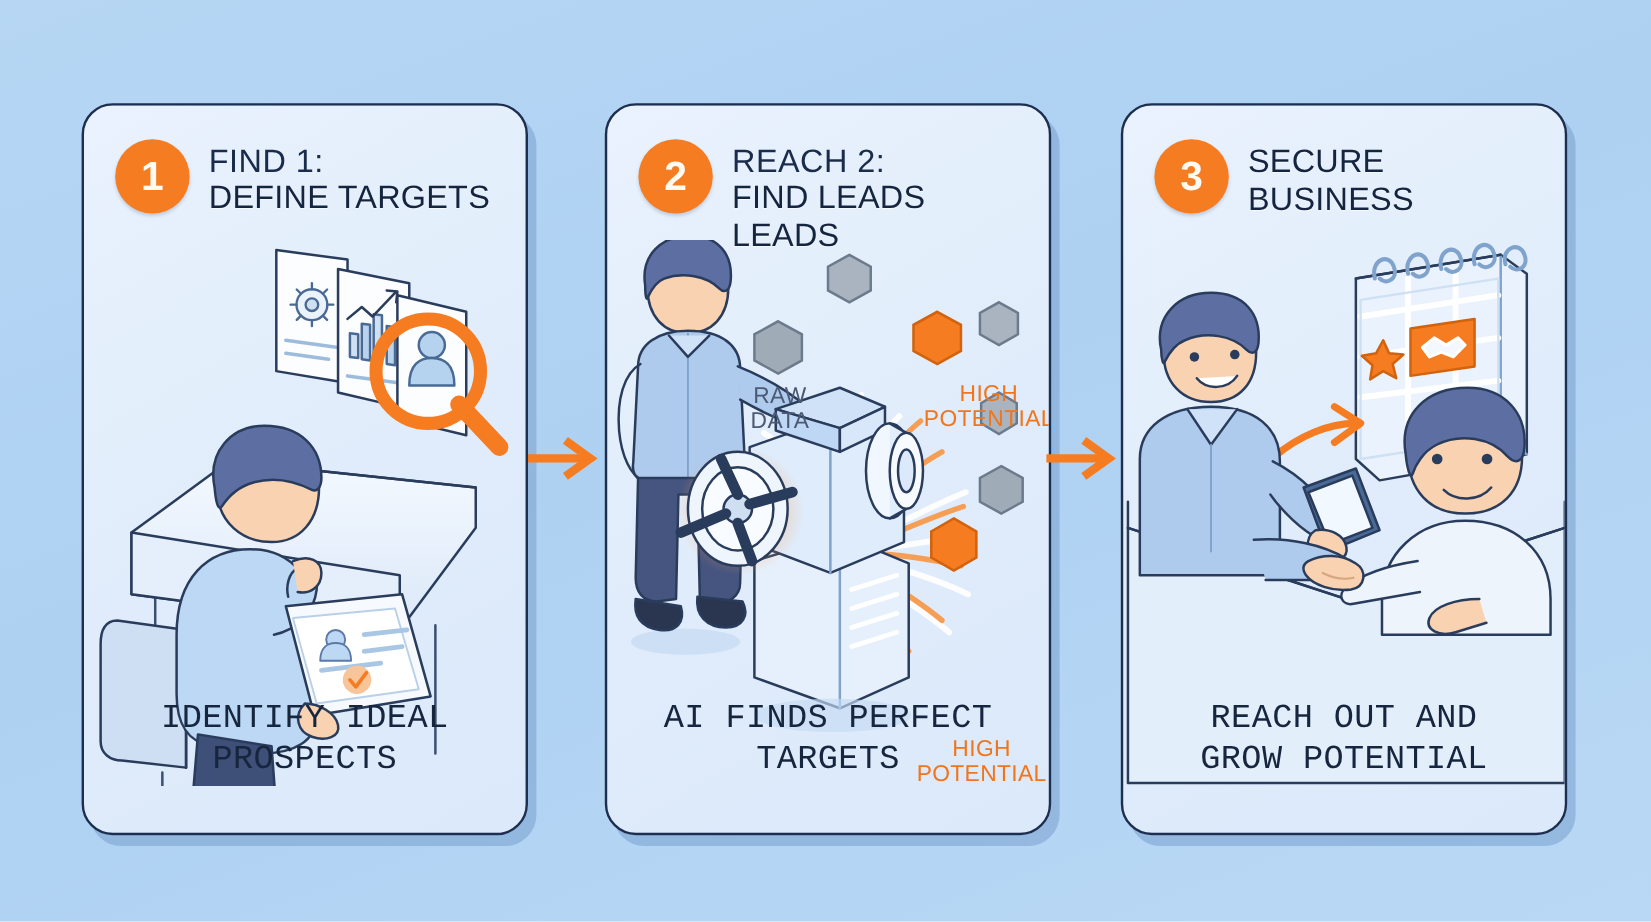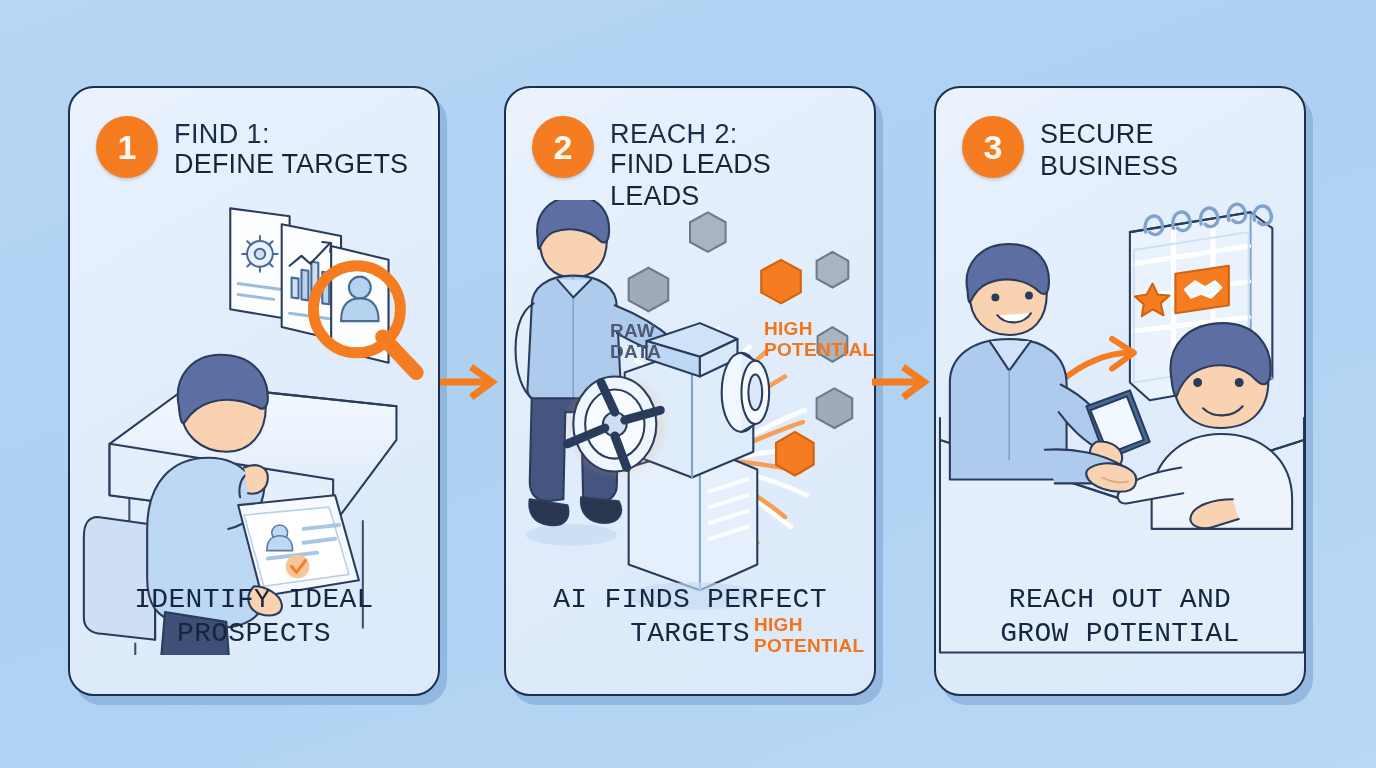--- a/index.html
+++ b/index.html
@@ -100,23 +100,24 @@
     top:362px;
     width:62px; height:40px;
   }
   #arrow1 { left:440px; }
   #arrow2 { left:872px; }
 
   
   .lbl {
     position:absolute;
     font-size:19px;
-    font-weight:bold;
+    font-weight:normal;
     line-height:1.12;
     letter-spacing:.3px;
+    text-align:center;
     white-space:pre-line;
   }
   .lbl-raw     { color:#4c5a74; left:104px; top:120px; width:80px; }
   .lbl-high-a  { color:#f1761b; left:258px; top:118px; width:120px; }
   .lbl-high-b  { color:#f1761b; left:248px; top:414px; width:128px; }
 </style>
 </head>
 <body>
 
 <div id="board">

